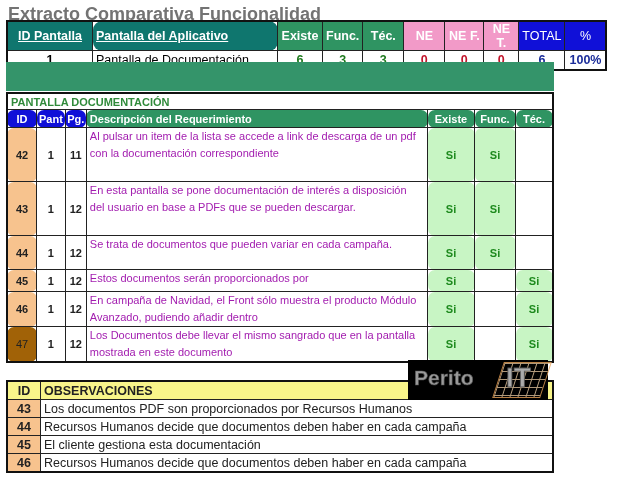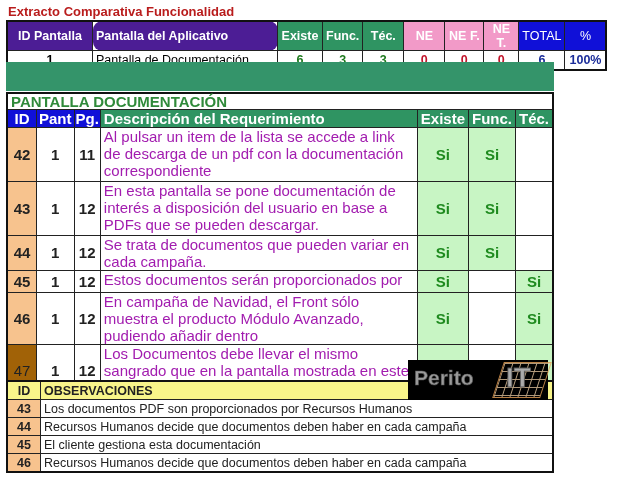--- a/index.html
+++ b/index.html
@@ -1,37 +1,37 @@
 <!DOCTYPE html>
 <html><head>
 <meta charset="utf-8">
 <style>
   html, body { margin:0; padding:0; background:#ffffff; }
   body { width:640px; height:477px; position:relative; overflow:hidden; font-family:"Liberation Sans", sans-serif; }
-  .title { position:absolute; left:8px; top:4px; font-size:13px; font-weight:bold; color:#b91c1c; letter-spacing:0px; }
+  .title { position:absolute; left:8px; top:4px; font-size:18px; font-weight:bold; color:#737373; letter-spacing:0px; }
 
   table { border-collapse:collapse; position:absolute; }
   td { border:1px solid #222; padding:0 3px; font-size:12.5px; line-height:14px; }
 
   
   #summary { left:6px; top:20px; border:2px solid #111; }
   #summary td { height:18px; }
-  .h-blue { background:#4c1d95; color:#fff; font-weight:bold; }
+  .h-blue { background:#0f766e; color:#fff; font-weight:bold;text-decoration:underline; }
   .h-green { background:#2f9462; color:#fff; font-weight:bold; text-align:center; }
   .h-pink { background:#f29ac8; color:#fff; font-weight:bold; text-align:center; }
   .h-blue2 { background:#1010d8; color:#fff; font-weight:normal; text-align:center; }
   .v-green { color:#1e7a1e; font-weight:bold; text-align:center; }
   .v-red { color:#c0142a; font-weight:bold; text-align:center; }
   .v-blue { color:#1a2c9a; font-weight:bold; text-align:center; }
 
   .greenband { position:absolute; left:6px; top:62px; width:548px; height:29px; background:#34946a; }
 
   
   #req { left:6px; top:92px; width:548px; border:2px solid #111; }
-  #req td { font-size:15px; }
+  #req td { font-size:11px;border-radius:7px; }
   .sec-title { color:#2f8a3a; font-weight:bold; background:#fff; height:15px; font-size:12.5px; }
   .rh-blue { background:#1010d8; color:#fff; font-weight:bold; text-align:center; height:17px; }
   .rh-green { background:#2f9462; color:#fff; font-weight:bold; height:17px; }
   .rh-green-c { background:#2f9462; color:#fff; font-weight:bold; text-align:center; }
   .id-cell { background:#f7c38e; font-weight:bold; text-align:center; color:#222; font-size:13px;margin-left:40px; }
   .id-white { background:#a16207; font-weight:normal; text-align:center; color:#222; font-size:13px; }
   .num { font-weight:bold; text-align:center; color:#222; font-size:13px; }
   .desc { color:#a21caf; line-height:17px; vertical-align:top; font-size:12.5px; overflow:hidden; }
   .si { background:#c8f5c4; color:#1e8a1e; font-weight:bold; text-align:center; font-size:13px;margin-top:39px; }
   .empty { background:#fff; }

